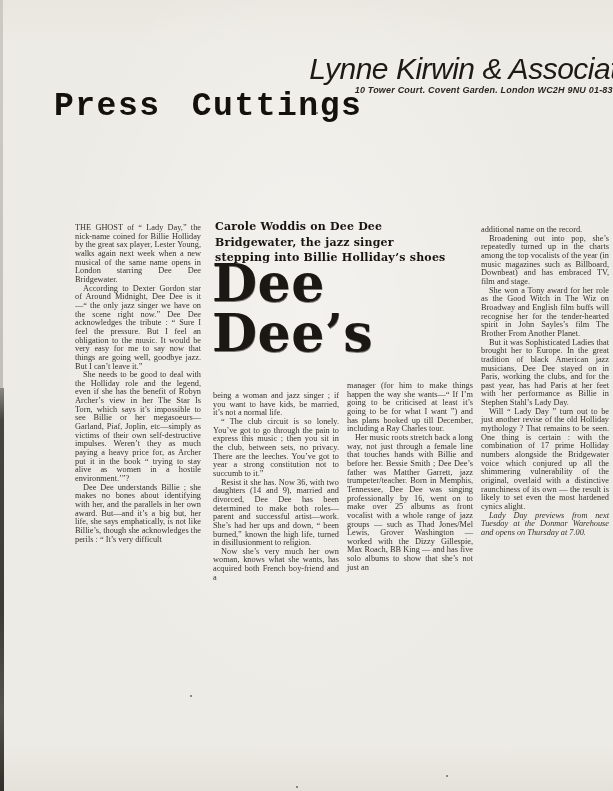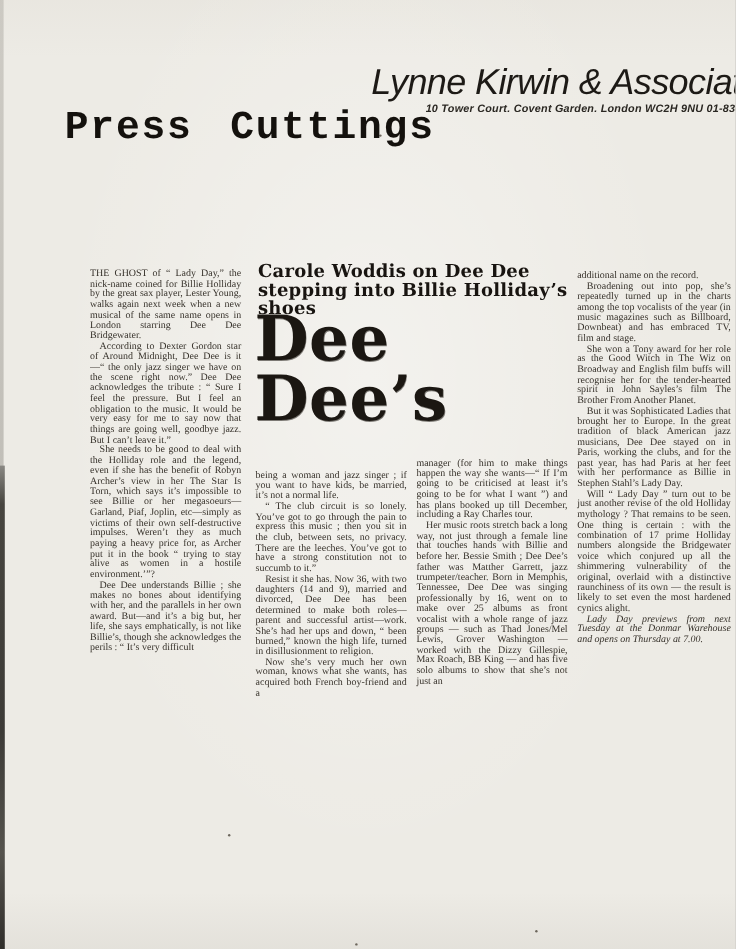--- a/index.html
+++ b/index.html
@@ -50,21 +50,21 @@
   .agency-address{
     font-family:"Liberation Sans", sans-serif;
     font-style:italic;font-weight:bold;font-size:9px;letter-spacing:0.2px;
     margin-top:0px;color:#2a2722;
   }
 
   
   .byline{
     position:absolute;left:215px;top:219px;width:260px;
     font-family:"DejaVu Serif", serif;
-    font-weight:bold;font-size:15px;line-height:15.5px;
+    font-weight:bold;font-size:11px;line-height:15.5px;
     color:#181410;letter-spacing:0.2px;
   }
   .headline{
     position:absolute;left:212px;top:258px;width:300px;
     font-family:"DejaVu Serif", serif;
     font-weight:bold;font-size:52px;line-height:50px;
     letter-spacing:0.5px;word-spacing:8px;
     color:#1b1712;
     text-shadow:0.5px 0.5px 0 rgba(27,23,18,0.55);
   }
@@ -98,37 +98,38 @@
 
   <div class="agency">
     <div class="agency-name">Lynne Kirwin &amp; Associat</div>
     <div class="agency-address">10 Tower Court. Covent Garden. London WC2H 9NU 01-836</div>
   </div>
 
   <article>
 
     <div class="byline">
       <div>Carole Woddis on Dee Dee</div>
+      <div>Bridgewater, the jazz singer</div>
       <div>stepping into Billie Holliday’s shoes</div>
     </div>
 
     <div class="headline">
       <div>Dee Dee’s</div>
     </div>
 
     <div class="col col1">
       <p class="first">THE GHOST of “ Lady Day,” the nick-name coined for Billie Holliday by the great sax player, Lester Young, walks again next week when a new musical of the same name opens in London starring Dee Dee Bridgewater.</p>
       <p>According to Dexter Gordon star of Around Midnight, Dee Dee is it—“ the only jazz singer we have on the scene right now.” Dee Dee acknowledges the tribute : “ Sure I feel the pressure. But I feel an obligation to the music. It would be very easy for me to say now that things are going well, goodbye jazz. But I can’t leave it.”</p>
       <p>She needs to be good to deal with the Holliday role and the legend, even if she has the benefit of Robyn Archer’s view in her The Star Is Torn, which says it’s impossible to see Billie or her megasoeurs—Garland, Piaf, Joplin, etc—simply as victims of their own self-destructive impulses. Weren’t they as much paying a heavy price for, as Archer put it in the book “ trying to stay alive as women in a hostile environment.’”?</p>
       <p>Dee Dee understands Billie ; she makes no bones about identifying with her, and the parallels in her own award. But—and it’s a big but, her life, she says emphatically, is not like Billie’s, though she acknowledges the perils : “ It’s very difficult</p>
     </div>
 
     <div class="col col2">
       <p class="first">being a woman and jazz singer ; if you want to have kids, be married, it’s not a normal life.</p>
-      <p>“ The club circuit is so lonely. You’ve got to go through the pain to express this music ; then you sit in the club, between sets, no privacy. There are the leeches. You’ve got to have a strong constitution not to succumb to it.”</p>
+      <p>“ The club circuit is so lonely. You’ve got to go through the pain to express this music ; then you sit in the club, between sets, no privacy. There are the leeches. You’ve got to year a strong constitution not to succumb to it.”</p>
       <p>Resist it she has. Now 36, with two daughters (14 and 9), married and divorced, Dee Dee has been determined to make both roles—parent and successful artist—work. She’s had her ups and down, “ been burned,” known the high life, turned in disillusionment to religion.</p>
       <p>Now she’s very much her own woman, knows what she wants, has acquired both French boy-friend and a</p>
     </div>
 
     <div class="col col3">
       <p class="first">manager (for him to make things happen the way she wants—“ If I’m going to be criticised at least it’s going to be for what I want ”) and has plans booked up till December, including a Ray Charles tour.</p>
       <p>Her music roots stretch back a long way, not just through a female line that touches hands with Billie and before her. Bessie Smith ; Dee Dee’s father was Matther Garrett, jazz trumpeter/teacher. Born in Memphis, Tennessee, Dee Dee was singing professionally by 16, went on to make over 25 albums as front vocalist with a whole range of jazz groups — such as Thad Jones/Mel Lewis, Grover Washington — worked with the Dizzy Gillespie, Max Roach, BB King — and has five solo albums to show that she’s not just an</p>
     </div>
 
     <div class="col col4">

